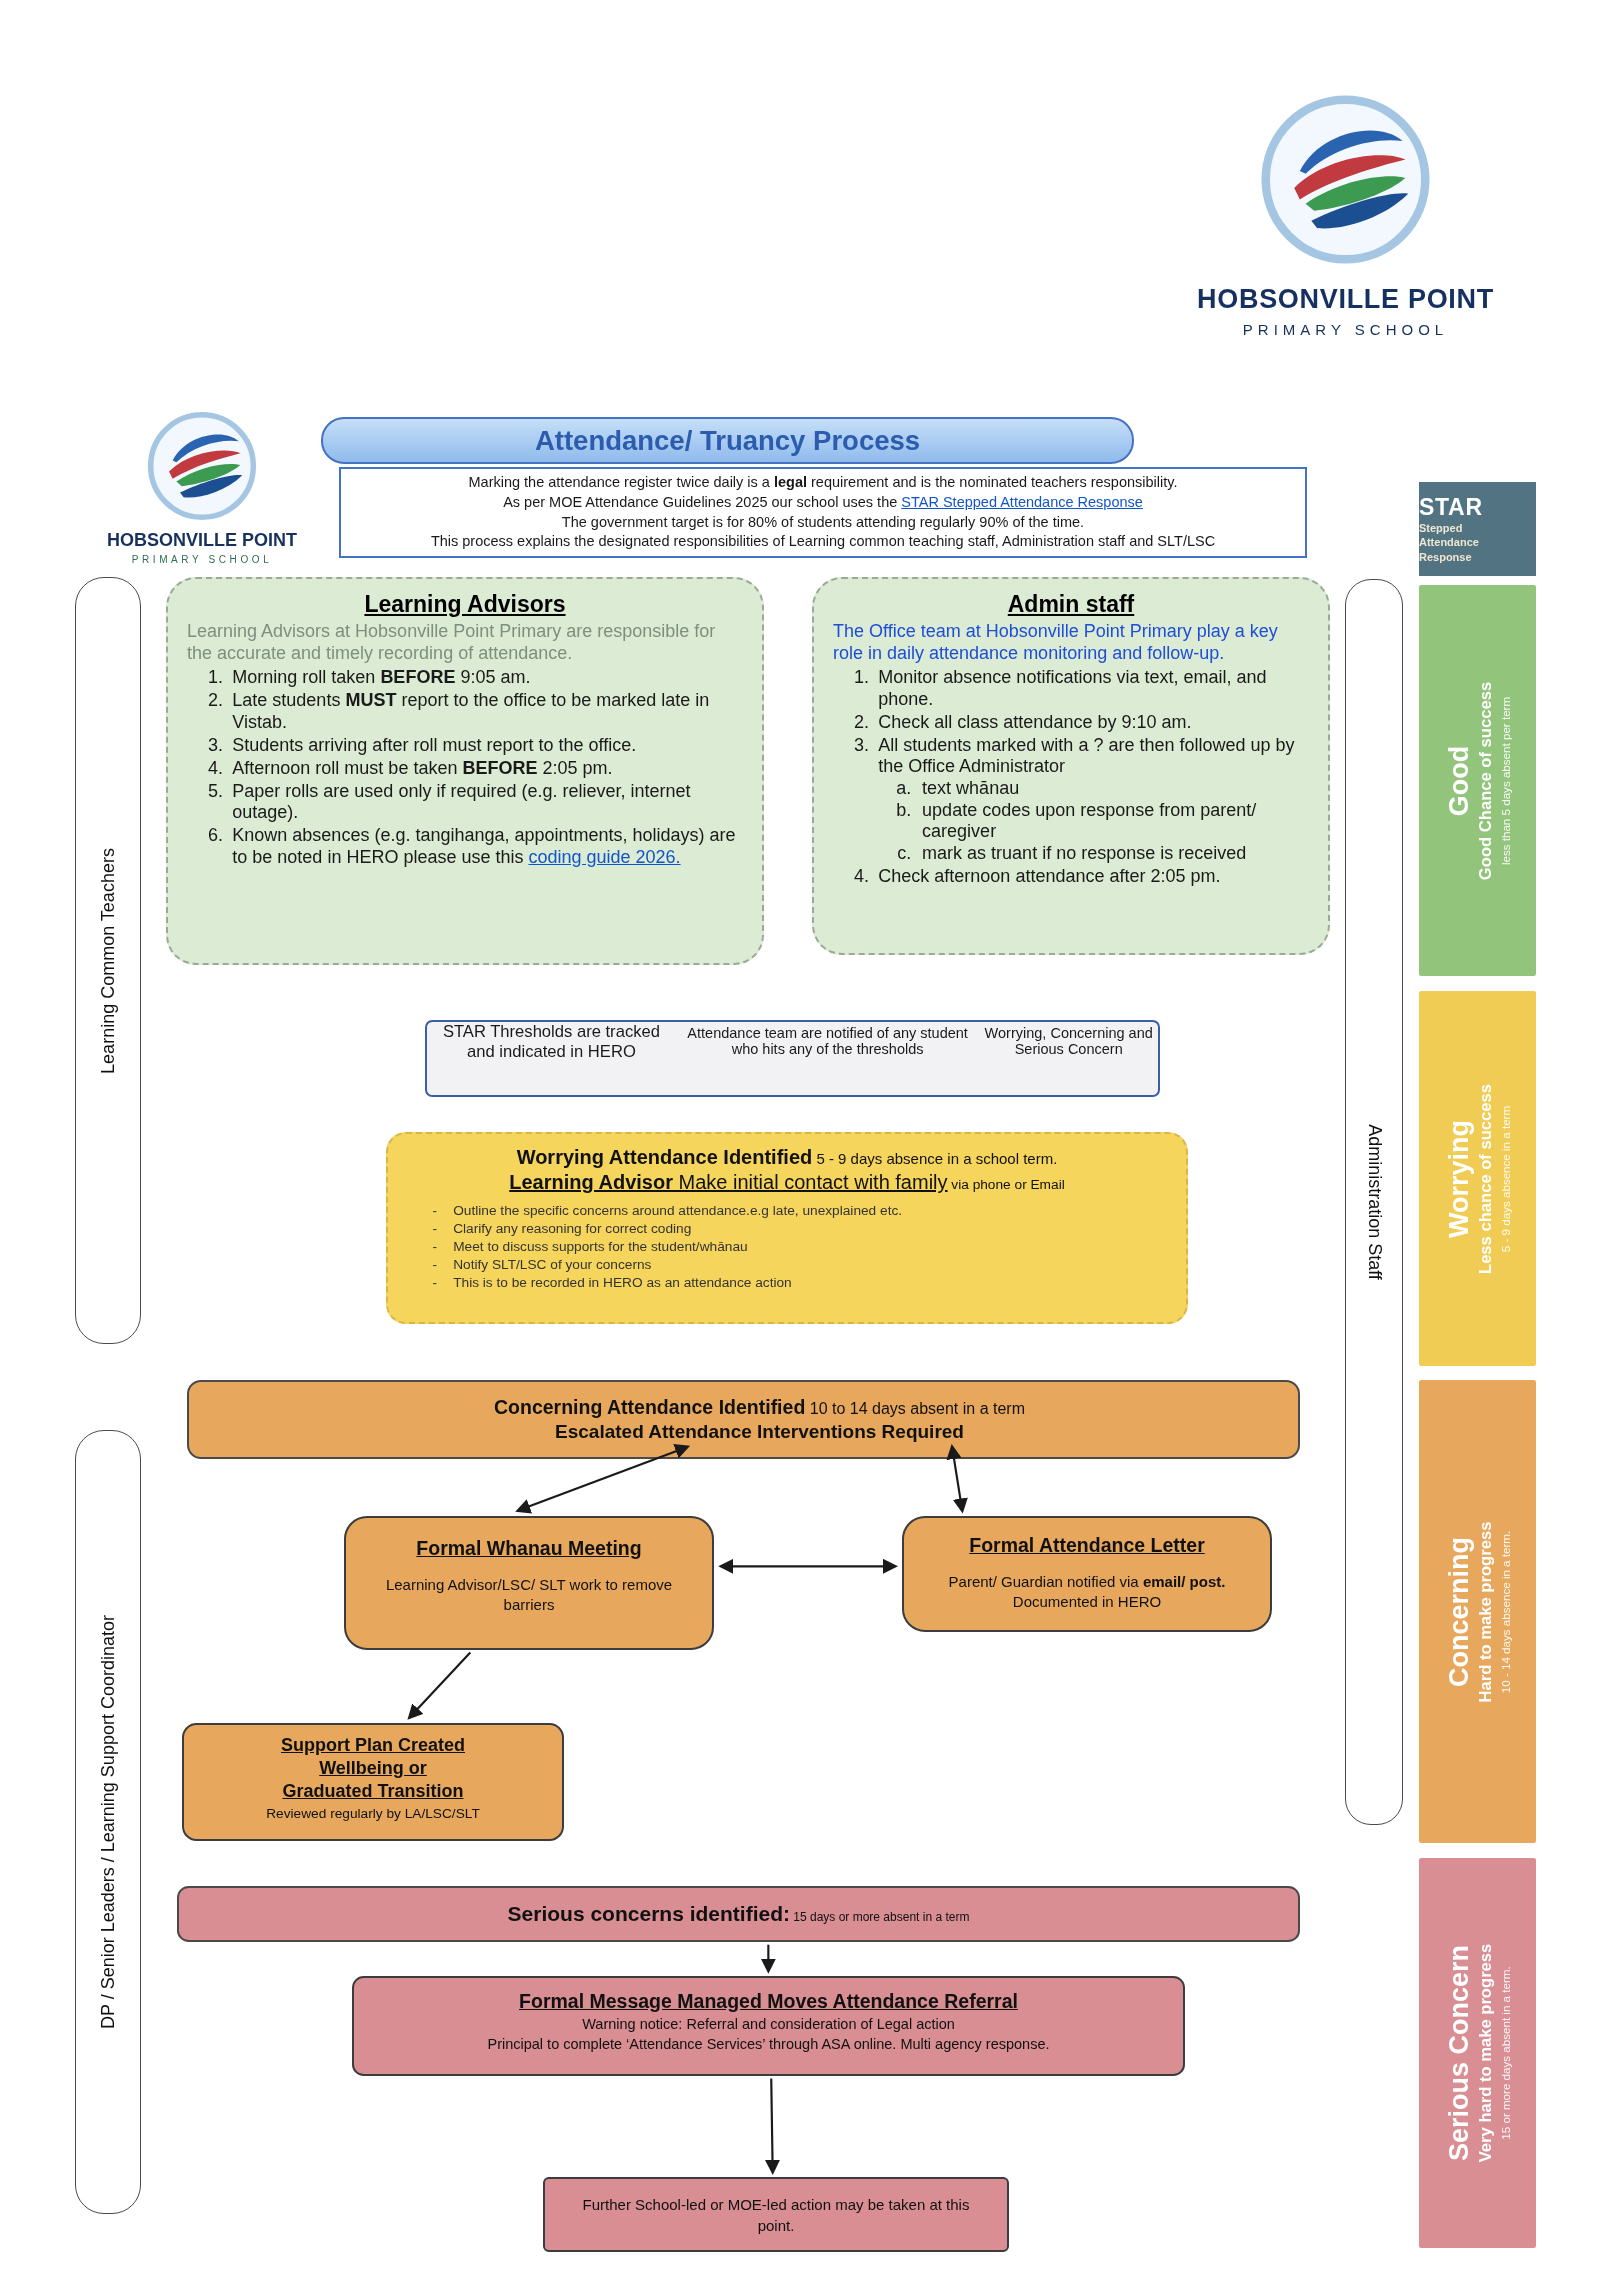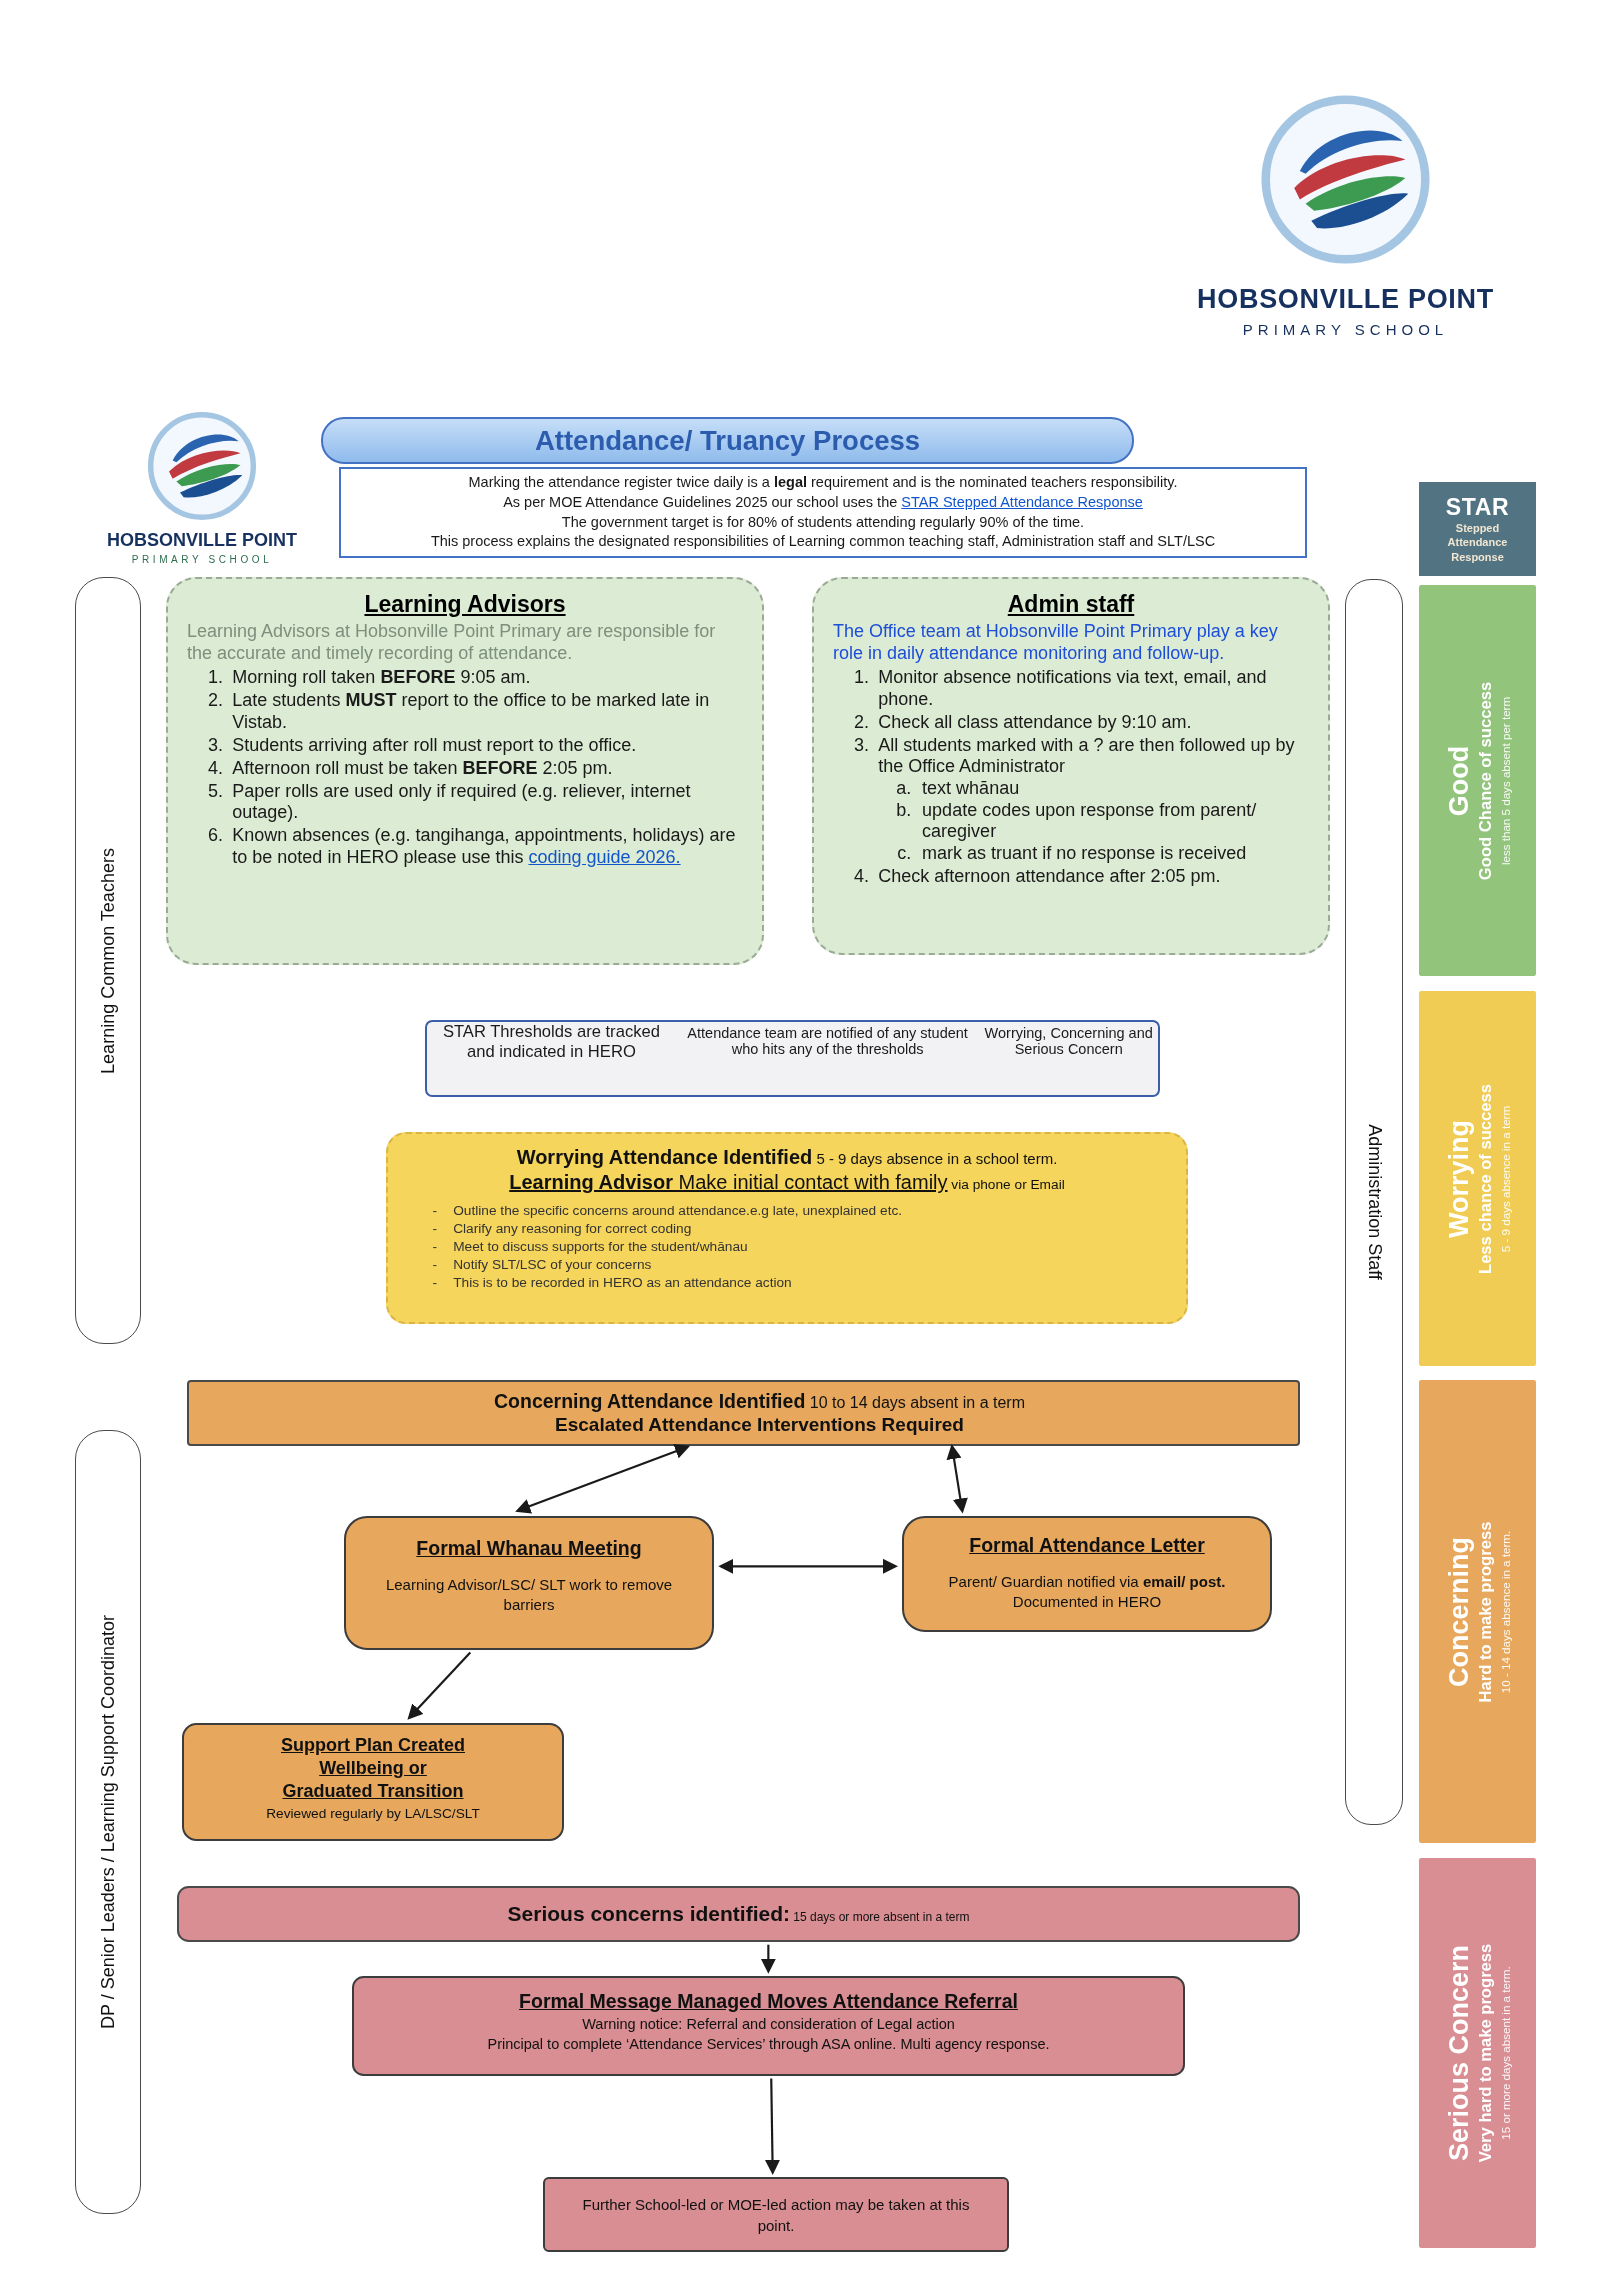--- a/index.html
+++ b/index.html
@@ -21,21 +21,21 @@
           background:linear-gradient(#c6def8,#8fbbec);border:2.2px solid #4472c4;border-radius:23px;
           display:flex;align-items:center;justify-content:center;
           font-size:27.5px;font-weight:bold;color:#2b5cad;}
   #infoBox{position:absolute;left:339px;top:467px;width:968px;height:91px;background:#ffffff;
            border:2.2px solid #4472c4;display:flex;flex-direction:column;justify-content:center;
            text-align:center;font-size:14.5px;line-height:1.35;box-sizing:border-box;}
   .link{color:#1155cc;text-decoration:underline;cursor:pointer;}
 
   
   #starHeader{position:absolute;left:1419px;top:482px;width:117px;height:94px;background:#527482;
-              display:flex;flex-direction:column;align-items:center;justify-content:center;color:#fff;}
+              display:flex;flex-direction:column;align-items:flex-start;justify-content:center;color:#fff;}
   #starHeader .st{font-size:23px;font-weight:bold;letter-spacing:0.7px;}
   #starHeader .ss{font-size:11px;font-weight:bold;color:#f0e6d2;line-height:1.3;}
   .vbar{position:absolute;left:1419px;width:117px;border-radius:2.2px;}
   .vbar .rot{position:absolute;top:50%;left:50%;transform:translate(-50%,-50%) rotate(-90deg);
              text-align:center;white-space:nowrap;color:#fff;}
   .vbar .nm{font-size:27px;font-weight:bold;}
   .vbar .ds{font-size:16.6px;font-weight:bold;margin-top:1.4px;}
   .vbar .rg{font-size:11.6px;margin-top:2.2px;color:rgba(255,255,255,.93);}
   .bar-good{top:585px;height:391px;background:#92c47c;}
   .bar-worrying{top:991px;height:375px;background:#f0cc55;}
@@ -79,22 +79,22 @@
   .wb-t1 span{font-size:15px;}
   .wb-t2{text-align:center;font-size:20px;margin-top:2.9px;color:#111;}
   .wb-t2 .lead-link{font-weight:bold;text-decoration:underline;}
   .wb-t2 .lead-main{text-decoration:underline;}
   .wb-t2 .lead-small{font-size:13.7px;}
   .wb-list{margin-top:7.2px;font-size:13.7px;color:#333;line-height:1.32;padding-left:20px;}
   .dash{display:flex;}
   .dash::before{content:"-";margin-right:16px;}
 
   
-  #concernBar{position:absolute;left:187px;top:1380px;width:1113px;height:66px;background:#e7a85e;
-              border:2.2px solid #4a4a4a;border-radius:4px;display:flex;flex-direction:column;
+  #concernBar{position:absolute;left:187px;top:1380px;width:1113px;height:79px;background:#e7a85e;
+              border:2.2px solid #4a4a4a;border-radius:14px;display:flex;flex-direction:column;
               justify-content:center;text-align:center;color:#111;box-sizing:border-box;padding-left:32px;}
   .cb1 b{font-size:19.5px;}
   .cb1 span{font-size:16px;}
   .cb2{font-size:19px;font-weight:bold;margin-top:1.4px;}
 
   .obox{position:absolute;background:#e7a85e;border:2.2px solid #3c3c3c;text-align:center;
         box-sizing:border-box;color:#111;}
   #whanau{left:344px;top:1516px;width:370px;height:134px;border-radius:23px;padding-top:19px;}
   #letter{left:902px;top:1516px;width:370px;height:116px;border-radius:23px;padding-top:16px;}
   .ob-title{font-size:19.5px;font-weight:bold;text-decoration:underline;}

